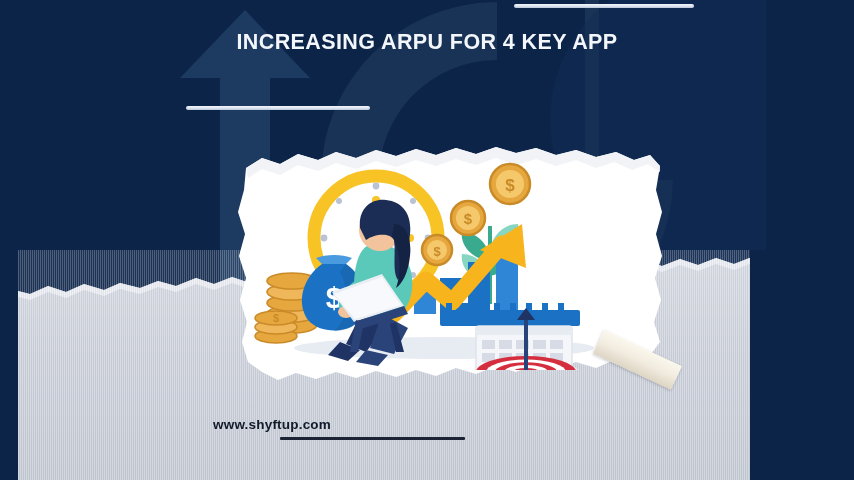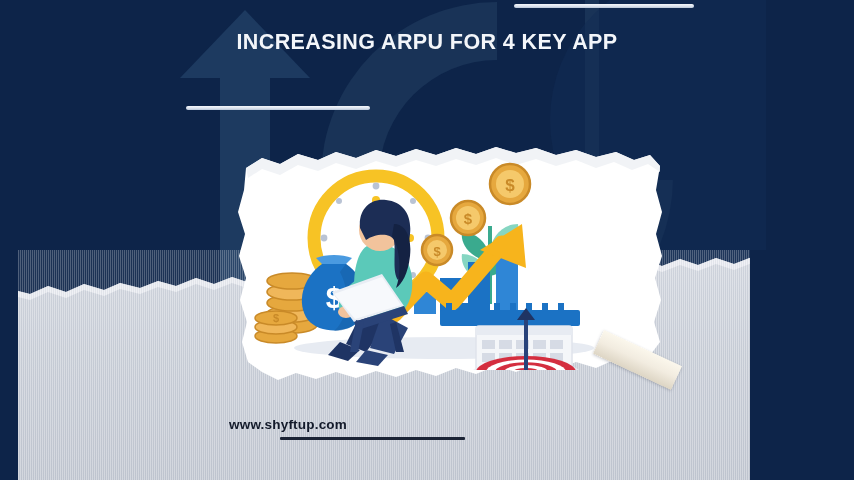--- a/index.html
+++ b/index.html
@@ -81,21 +81,20 @@
   }
 
   
   #url {
     position:absolute;
     left:213px; top:417px;
     font-size:13.5px;
     font-weight:bold;
     color:#141b2b;
     letter-spacing:.2px;
-    margin-left:16px;
   }
   .url-rule {
     position:absolute;
     left:280px; top:437px; width:185px; height:3px;
     background:#1b2334;
     border-radius:1px;
   }
 </style>
 </head>
 <body>

